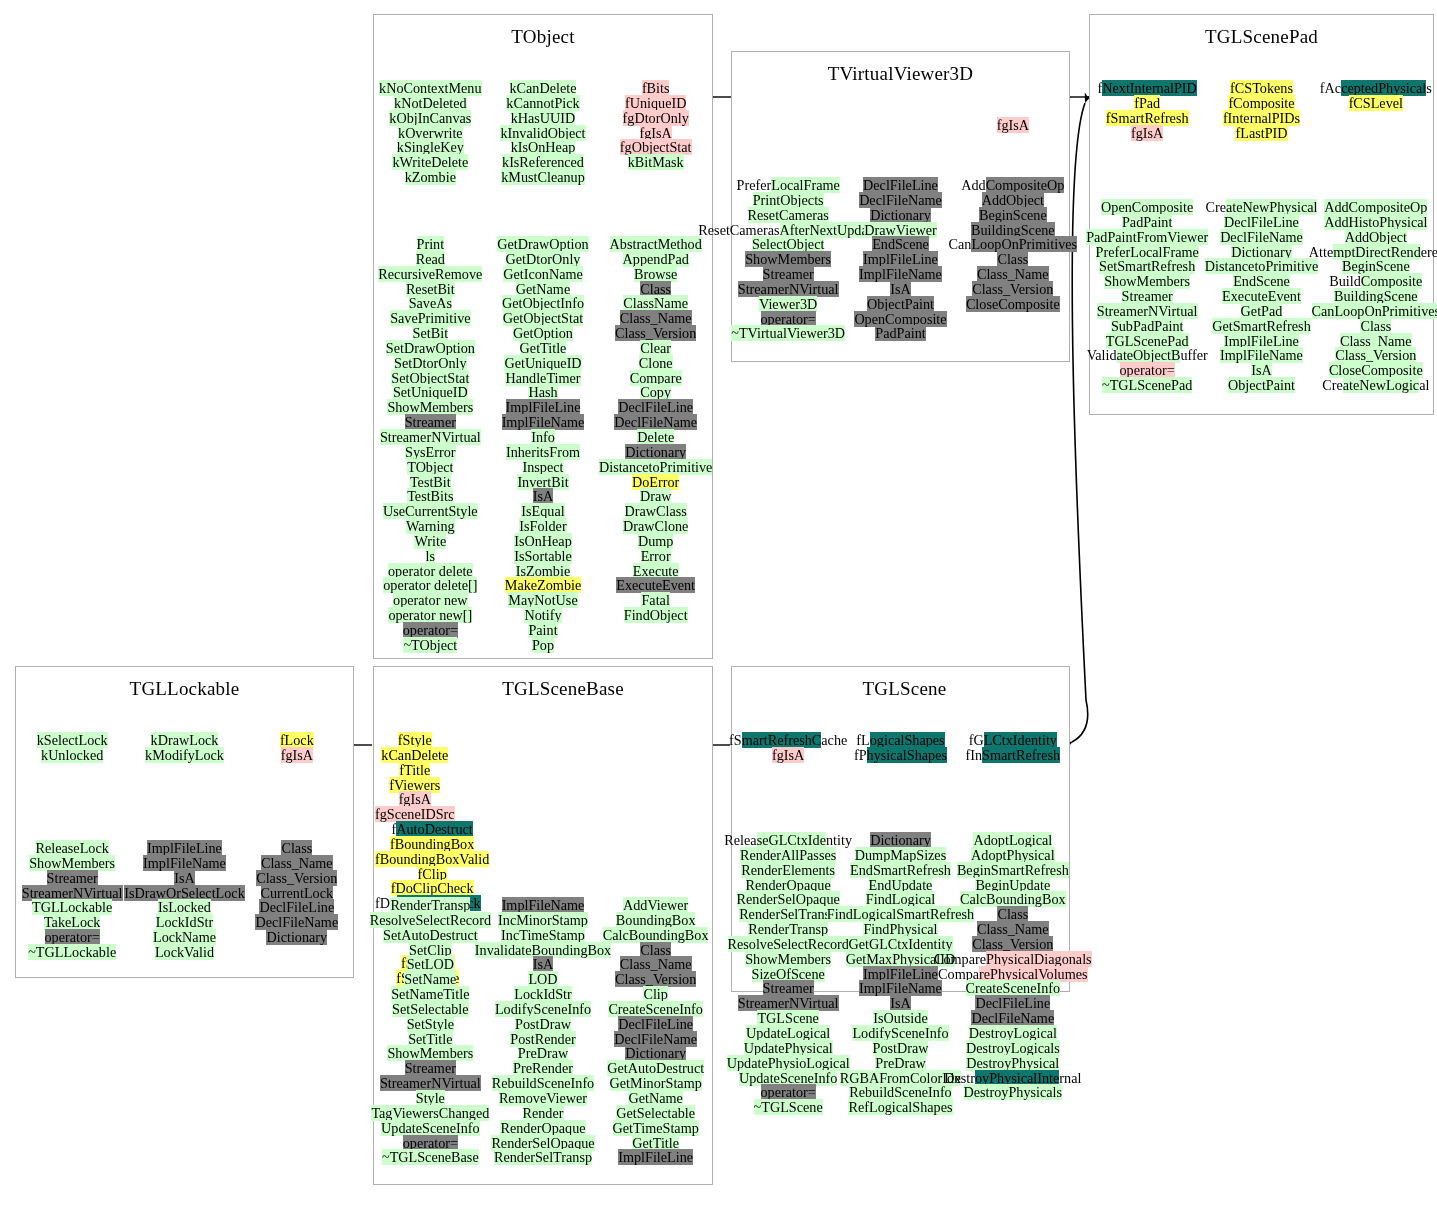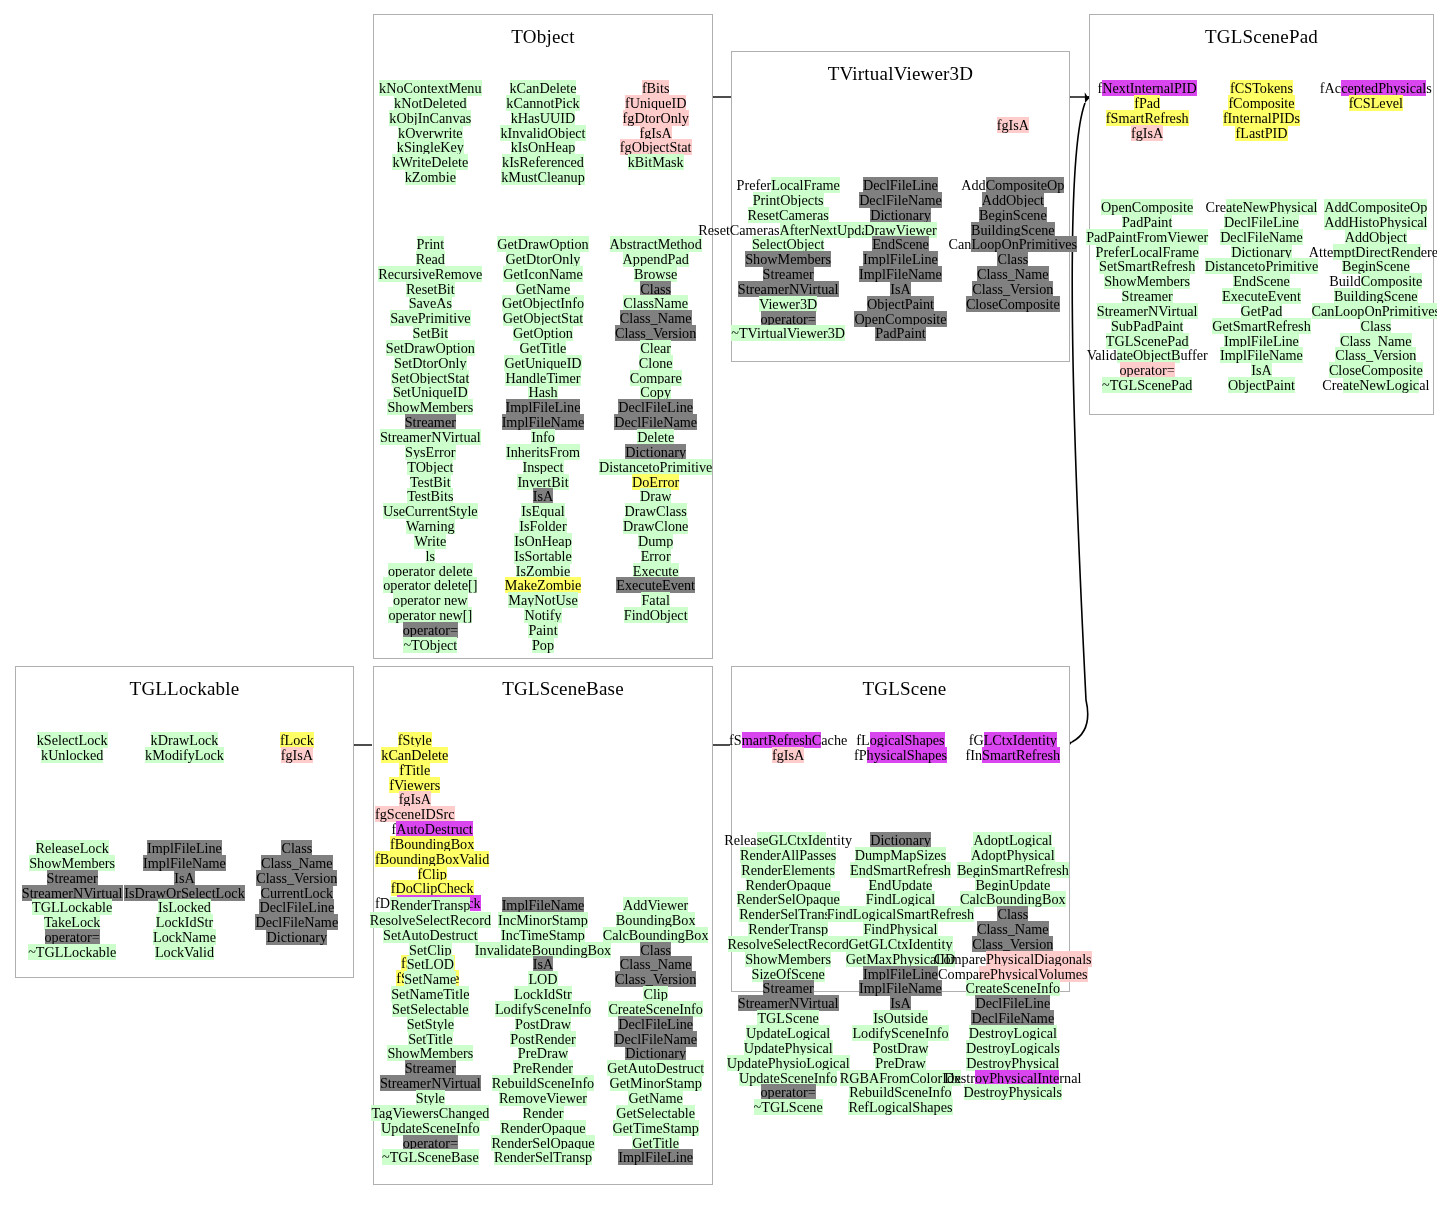--- a/index.html
+++ b/index.html
@@ -48,21 +48,21 @@
     color:#000;
     white-space:nowrap;
     text-align:center;
     padding:0 1px;
   }
   .hl-green{background:#ccffcc;}
   .hl-pink{background:#ffcccc;}
   .hl-yellow{background:#ffff66;}
   .hl-gray{background:#808080;}
   
-  .mem em{font-style:normal;background:#d946ef;}
+  .mem em{font-style:normal;background:#0f766e;}
   .mem i{font-style:normal;background:#ccffcc;}
   .mem b{font-weight:normal;background:#ffcccc;}
   .mem s{text-decoration:none;background:#808080;}
 
   svg.links{
     position:absolute;
     left:0;top:0;
     width:1437px;height:1209px;
     pointer-events:none;
     overflow:visible;

